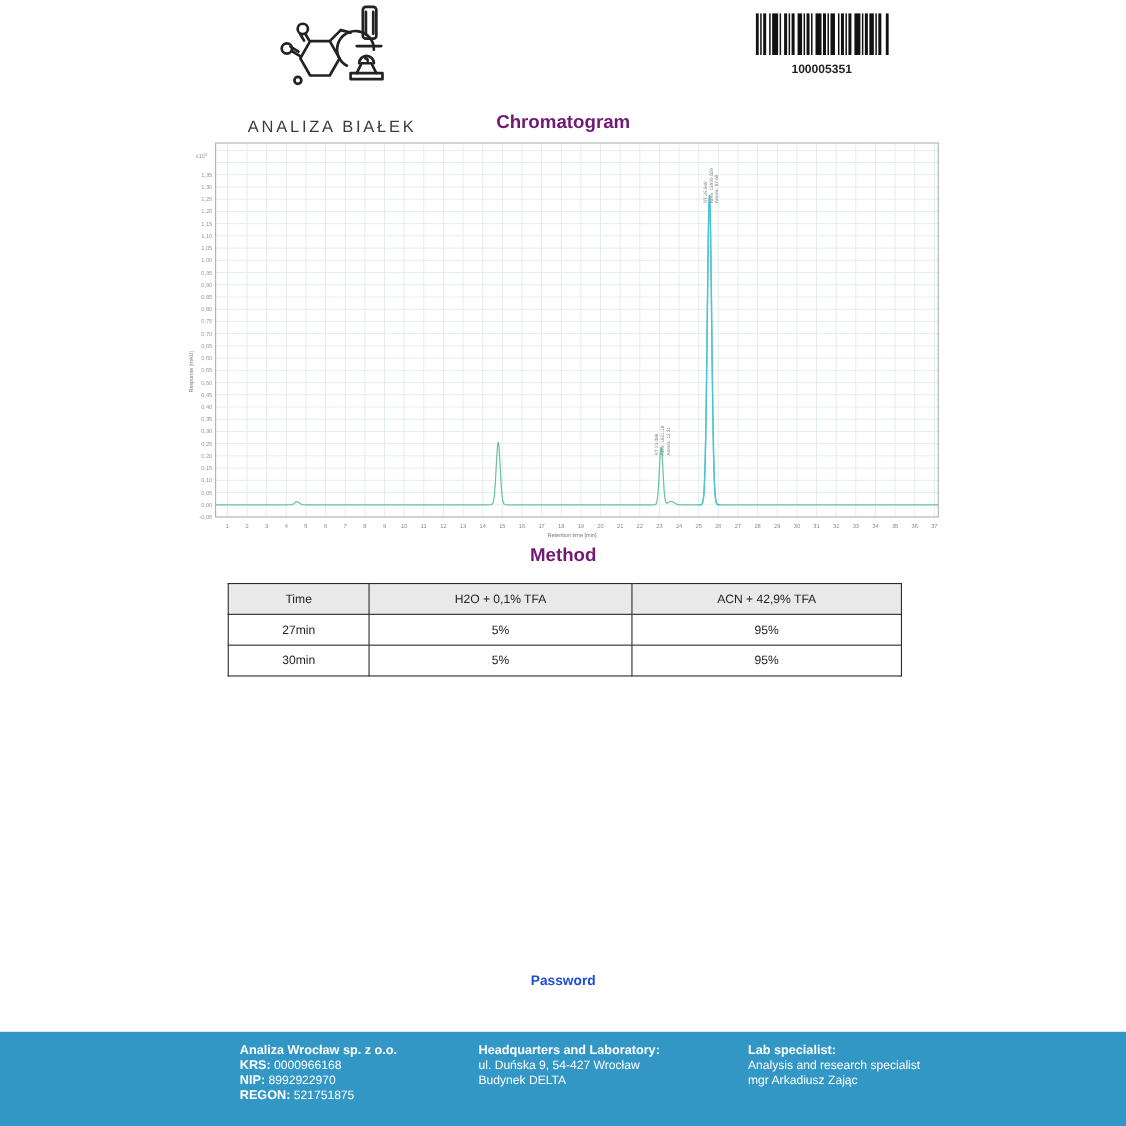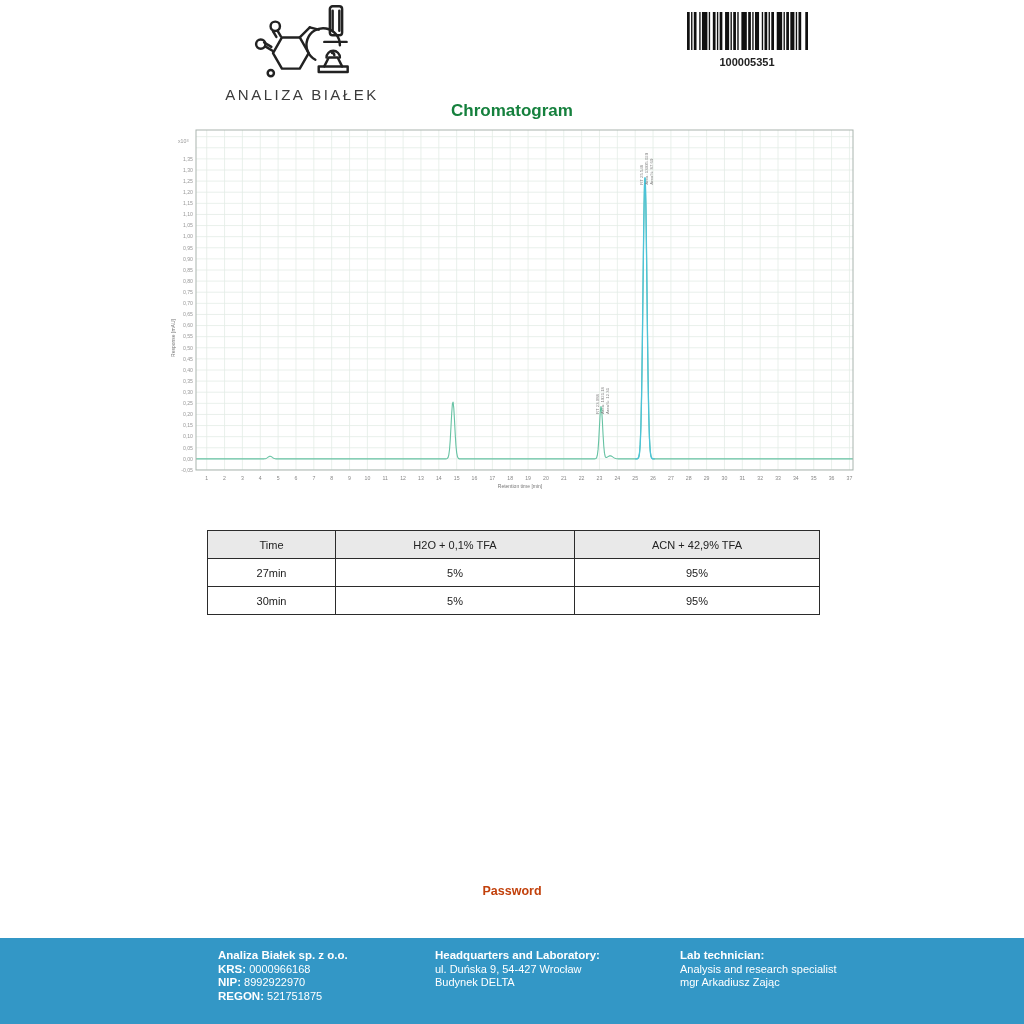--- a/index.html
+++ b/index.html
@@ -1,39 +1,39 @@
 <!DOCTYPE html>
 <html><head>
 <meta charset="utf-8">
 <style>
   html,body{margin:0;padding:0;background:#ffffff;font-family:"Liberation Sans",sans-serif;}
   #page{position:relative;width:1024px;height:1024px;background:#fff;overflow:hidden;}
   .abs{position:absolute;}
 
   
   #logo-block{left:222px;top:4px;width:160px;text-align:center;}
-  #logo-title{margin-top:0;font-size:15px;letter-spacing:2.5px;color:#3b3b3b;}
+  #logo-title{margin-top:20px;font-size:15px;letter-spacing:2.5px;color:#3b3b3b;}
   #barcode-block{left:672px;top:12px;width:150px;text-align:center;font-weight:bold;}
   #barcode-number{font-size:11px;color:#222;margin-top:2px;}
 
   
-  .heading{width:1024px;text-align:center;font-weight:bold;font-size:17px;color:#15803d;}
+  .heading{width:1024px;text-align:center;font-weight:bold;font-size:17px;color:#701a75;}
   #chromatogram-heading{left:0;top:101px;}
   #method-heading{left:0;top:495px;}
 
   
   #method-table-wrap{left:207px;top:530px;width:612px;}
   table{border-collapse:collapse;width:100%;table-layout:fixed;}
   th,td{border:1.5px solid #2b2b2b;height:27px;text-align:center;font-size:11px;color:#222;font-weight:normal;padding:0;}
   thead th{background:#e9e9e9;}
   col.c-time{width:128px;} col.c-h2o{width:239px;} col.c-acn{width:245px;}
 
   
   #password-block{left:0;top:884px;width:1024px;text-align:center;}
-  #password-label{font-weight:bold;font-size:12.5px;color:#c2410c;}
+  #password-label{font-weight:bold;font-size:12.5px;color:#1d4ed8;}
   #password-value{font-size:11.5px;color:#333;margin-top:8px;}
 
   
   #footer{left:0;top:938px;width:1024px;height:86px;color:#fff;}
   .footer-col{position:absolute;top:11px;font-size:11px;line-height:13.5px;}
   .footer-col .bold{font-weight:bold;font-size:11.5px;}
   #footer-col-company{left:218px;}
   #footer-col-hq{left:435px;}
   #footer-col-tech{left:680px;}
   .fl{white-space:nowrap;}
@@ -255,20 +255,21 @@
       <text x="592.1630434782609" y="354" text-anchor="middle" font-size="5.2" fill="#888">32</text>
       <text x="610.016304347826" y="354" text-anchor="middle" font-size="5.2" fill="#888">33</text>
       <text x="627.8695652173913" y="354" text-anchor="middle" font-size="5.2" fill="#888">34</text>
       <text x="645.7228260869565" y="354" text-anchor="middle" font-size="5.2" fill="#888">35</text>
       <text x="663.5760869565217" y="354" text-anchor="middle" font-size="5.2" fill="#888">36</text>
       <text x="681.429347826087" y="354" text-anchor="middle" font-size="5.2" fill="#888">37</text>
       <text x="352" y="362" text-anchor="middle" font-size="5" fill="#777">Retention time [min]</text>
       <text transform="translate(7,212) rotate(-90)" text-anchor="middle" font-size="5" fill="#777">Response [mAU]</text>
     </svg>
 
+  <div class="abs heading" id="method-heading">Method</div>
   <div class="abs" id="method-table-wrap">
     <table id="method-table">
       <colgroup>
           <col class="c-time">
           <col class="c-h2o">
           <col class="c-acn">
         </colgroup>
       <thead>
           <tr id="method-head-row">
             <th>Time</th>
@@ -290,30 +291,30 @@
         </tbody>
     </table>
   </div>
 
   <div class="abs" id="password-block">
     <div id="password-label">Password</div>
   </div>
 
   <div class="abs" id="footer" style="background: rgb(51, 151, 198);">
     <div class="footer-col" id="footer-col-company">
-      <div class="fl bold">Analiza Białek sp. z o.o.</div>
+      <div class="fl bold">Analiza Wrocław sp. z o.o.</div>
       <div class="fl"><span class="bold">KRS:</span> <span>0000966168</span></div>
       <div class="fl"><span class="bold">NIP:</span> <span>8992922970</span></div>
       <div class="fl"><span class="bold">REGON:</span> <span>521751875</span></div>
     </div>
     <div class="footer-col" id="footer-col-hq">
       <div class="fl bold">Headquarters and Laboratory:</div>
       <div class="fl">ul. Duńska 9, 54-427 Wrocław</div>
       <div class="fl">Budynek DELTA</div>
     </div>
     <div class="footer-col" id="footer-col-tech">
-      <div class="fl bold">Lab technician:</div>
+      <div class="fl bold">Lab specialist:</div>
       <div class="fl">Analysis and research specialist</div>
       <div class="fl">mgr Arkadiusz Zając</div>
     </div>
   </div>
 
 </div>
 
 </body></html>

